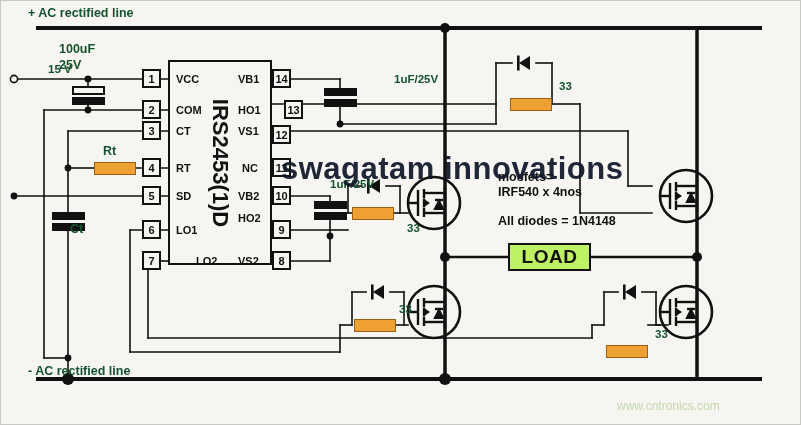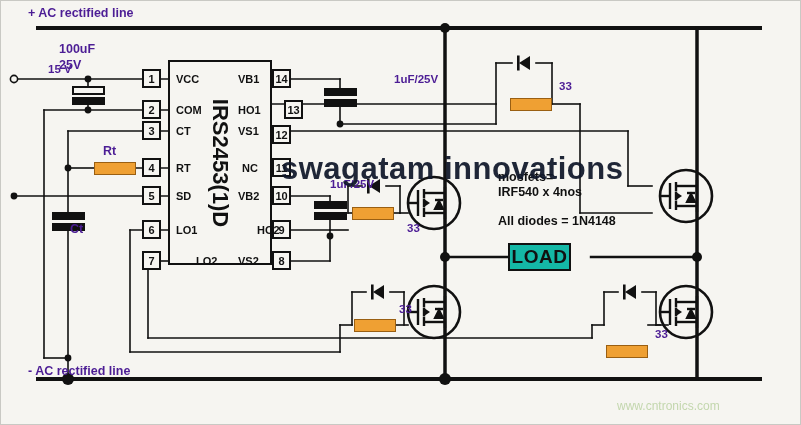--- a/index.html
+++ b/index.html
@@ -6,21 +6,21 @@
   #root{
     position:relative;width:801px;height:425px;overflow:hidden;
     background:#f6f5f1;
     font-family:"Liberation Sans", sans-serif;
   }
   #frame{
     position:absolute;left:0;top:0;width:801px;height:425px;
     border:1px solid #c9c9c4;box-sizing:border-box;background:#f6f5f1;
   }
   svg{position:absolute;left:0;top:0;}
-  .lbl{position:absolute;color:#4c1d95;white-space:nowrap;}
+  .lbl{position:absolute;color:#14532d;white-space:nowrap;}
   .t13{font-size:12.5px;font-weight:bold;}
   .t12{font-size:11.5px;font-weight:bold;margin-left:46px;}
   .watermark{
     position:absolute;left:281px;top:151px;
     font-size:31px;font-weight:bold;color:#0f172a;
     letter-spacing:0.5px;white-space:nowrap;opacity:0.93;text-align:right;
   }
   .urlmark{
     position:absolute;left:617px;top:399px;
     font-size:12px;color:#c3d7ae;white-space:nowrap;
@@ -38,22 +38,22 @@
     white-space:nowrap;letter-spacing:0px;
   }
   .pinbox{
     position:absolute;width:19px;height:19px;border:2.5px solid #111;
     background:#f6f5f1;box-sizing:border-box;
     display:flex;align-items:center;justify-content:center;
     font-size:11px;font-weight:bold;color:#111;
   }
   .pinname{position:absolute;font-size:11px;font-weight:bold;color:#111;}
   .loadbox{
-    position:absolute;left:508px;top:243px;width:63px;height:28px;
-    border:2.5px solid #111;background:#14b8a6;box-sizing:border-box;
+    position:absolute;left:508px;top:243px;width:83px;height:28px;
+    border:2.5px solid #111;background:#bef264;box-sizing:border-box;
     display:flex;align-items:center;justify-content:center;
     font-size:19px;font-weight:bold;color:#111;letter-spacing:0.5px;
   }
   .res{
     position:absolute;background:#efa033;border:1.5px solid #9a5f12;
     box-sizing:border-box;
   }
   .capplate{position:absolute;background:#111;}
   .capopen{position:absolute;background:#f6f5f1;border:2px solid #111;box-sizing:border-box;}
   .notes{position:absolute;color:#111;font-weight:bold;font-size:12.5px;line-height:19px;}
@@ -311,21 +311,21 @@
   <div class="pinname" style="left:238px;top:73px;">VB1</div>
   <div class="pinbox" style="left:284px;top:100px;text-align:center;">13</div>
   <div class="pinname" style="left:238px;top:104px;">HO1</div>
   <div class="pinbox" style="left:272px;top:125px;">12</div>
   <div class="pinname" style="left:238px;top:125px;">VS1</div>
   <div class="pinbox" style="left:272px;top:158px;">11</div>
   <div class="pinname" style="left:242px;top:162px;">NC</div>
   <div class="pinbox" style="left:272px;top:186px;">10</div>
   <div class="pinname" style="left:238px;top:190px;">VB2</div>
   <div class="pinbox" style="left:272px;top:220px;">9</div>
-  <div class="pinname" style="left:238px;top:224px;margin-left:19px;">HO2</div>
+  <div class="pinname" style="left:238px;top:212px;">HO2</div>
   <div class="pinbox" style="left:272px;top:251px;">8</div>
   <div class="pinname" style="left:238px;top:255px;">VS2</div>
 
   <div class="capopen" style="left:72px;top:86px;width:33px;height:9px;"></div>
   <div class="capplate" style="left:72px;top:97px;width:33px;height:8px;"></div>
 
   <div class="capplate" style="left:52px;top:212px;width:33px;height:8px;"></div>
   <div class="capplate" style="left:52px;top:223px;width:33px;height:8px;"></div>
 
   <div class="capplate" style="left:324px;top:88px;width:33px;height:8px;"></div>

